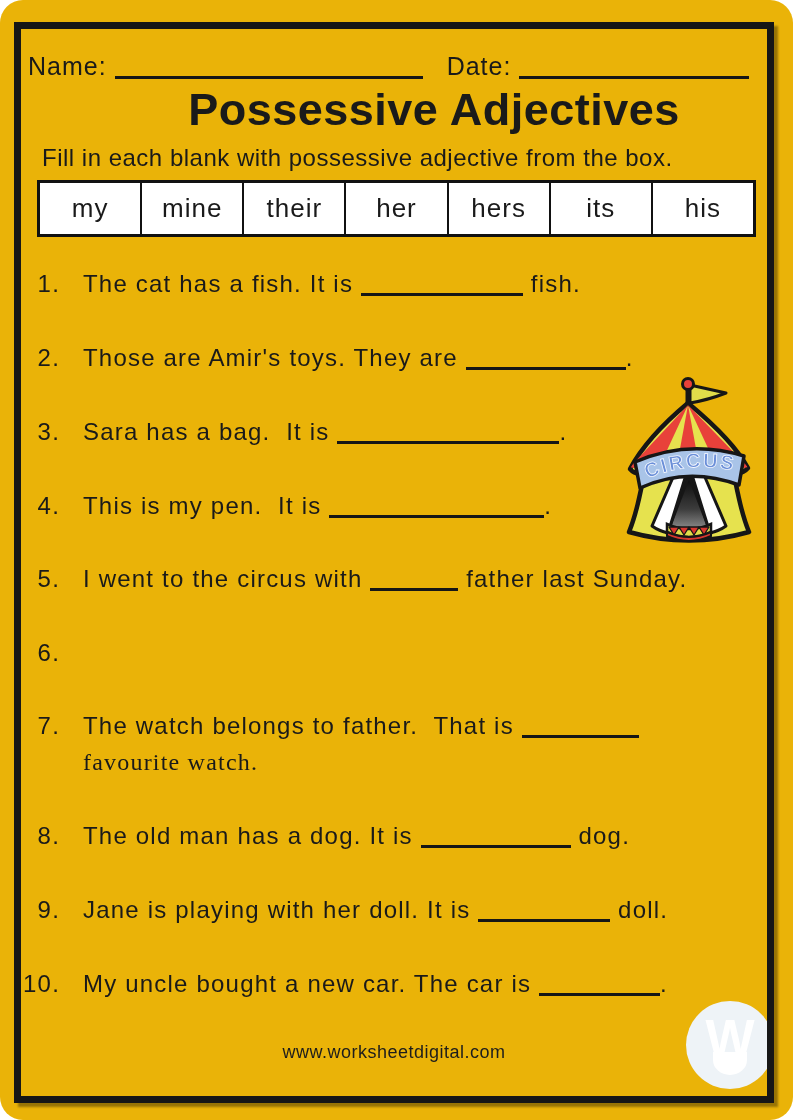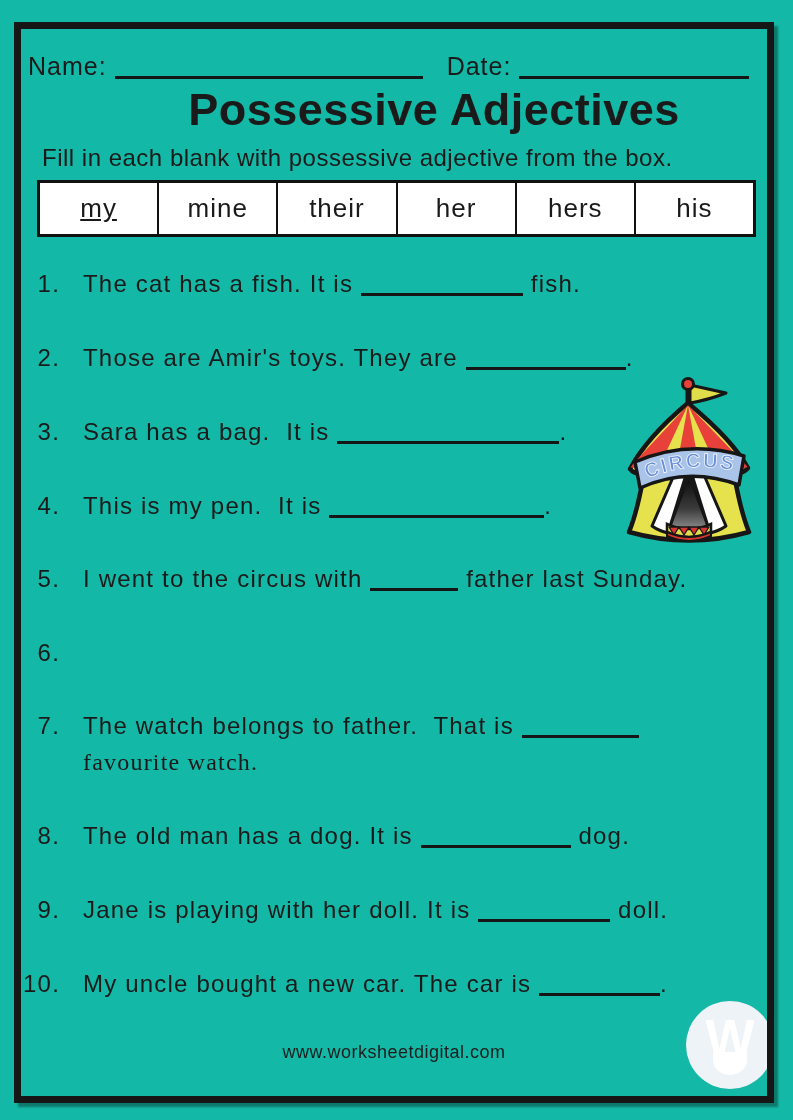--- a/index.html
+++ b/index.html
@@ -1,18 +1,18 @@
 <!DOCTYPE html>
 <html><head>
 <meta charset="utf-8">
 <style>
   html,body{margin:0;padding:0;background:#fff;}
   .page{
-    position:relative;width:793px;height:1120px;background:#14b8a6;
-    font-family:"Liberation Sans",sans-serif;color:#1a1a1a;overflow:hidden;
+    position:relative;width:793px;height:1120px;background:#eab308;
+    font-family:"Liberation Sans",sans-serif;color:#1a1a1a;overflow:hidden;border-radius:23px;
   }
   .frame{
     position:absolute;left:14px;top:22px;width:760px;height:1081px;
     border:7px solid #161616;box-sizing:border-box;
     box-shadow:4px 4px 2px rgba(0,0,0,.35);
     pointer-events:none;z-index:5;
   }
   
   .name-date{
     position:absolute;left:28px;top:50px;width:730px;height:30px;
@@ -33,21 +33,21 @@
   }
   
   .word-box{
     position:absolute;left:37px;top:180px;width:719px;height:57px;
     display:flex;border:3px solid #111;box-sizing:border-box;background:#fff;
   }
   .word-box .cell{
     flex:1 1 0;display:flex;align-items:center;justify-content:center;
     font-size:26px;letter-spacing:1px;border-left:2.5px solid #111;
   }
-  .word-box .cell:first-child{border-left:none;text-decoration:underline;}
+  .word-box .cell:first-child{border-left:none;}
   
   .q{
     position:absolute;left:0;display:flex;align-items:flex-start;
     font-size:24px;letter-spacing:1.2px;line-height:36px;
   }
   .qnum{flex:0 0 60px;text-align:right;margin-right:23px;}
   .qtext{flex:0 0 665px;max-width:665px;white-space:pre-wrap;}
   .blank{
     display:inline-block;height:6px;border-bottom:3px solid #161616;
     position:relative;top:4px;
@@ -75,20 +75,21 @@
 
   <div class="title">Possessive Adjectives</div>
   <div class="instruction">Fill in each blank with possessive adjective from the box.</div>
 
   <div class="word-box">
     <div class="cell">my</div>
     <div class="cell">mine</div>
     <div class="cell">their</div>
     <div class="cell">her</div>
     <div class="cell">hers</div>
+    <div class="cell">its</div>
     <div class="cell">his</div>
   </div>
 
   <div class="q" style="top:266px">
     <span class="qnum">1.</span>
     <span class="qtext"><span>The cat has a fish. It is </span><span class="blank" style="width:162px"></span><span> fish.</span></span>
   </div>
   <div class="q" style="top:340px">
     <span class="qnum">2.</span>
     <span class="qtext"><span>Those are Amir's toys. They are </span><span class="blank" style="width:160px"></span><span>.</span></span>

